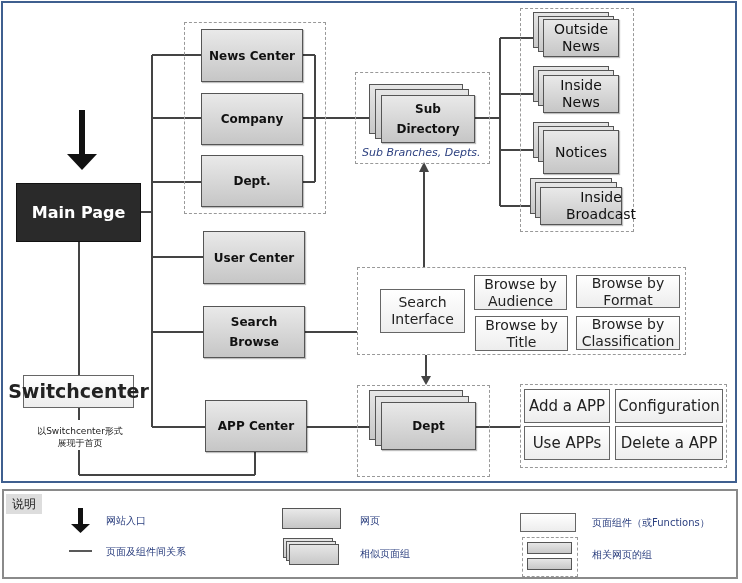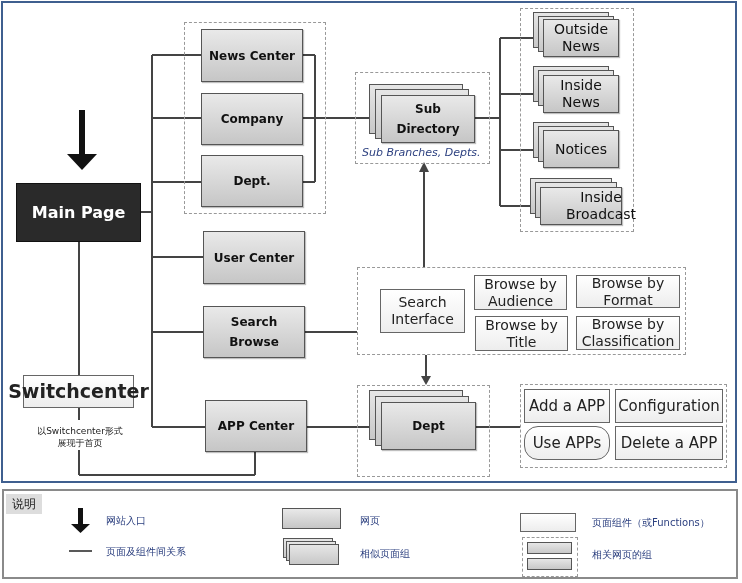--- a/index.html
+++ b/index.html
@@ -117,21 +117,21 @@
   </div>
 
 <div class="stack" style="left:533px;top:66px;width:76px;height:36px;"></div>
 <div class="stack" style="left:538px;top:70px;width:76px;height:36px;"></div>
 <div class="page norm" style="left:543px;top:75px;width:76px;height:38px;">
     <span>Inside News</span>
   </div>
 
 <div class="stack" style="left:533px;top:122px;width:76px;height:36px;"></div>
 <div class="stack" style="left:538px;top:126px;width:76px;height:36px;"></div>
-<div class="page norm" style="left:543px;top:130px;width:76px;height:38px;">
+<div class="page norm" style="left:543px;top:130px;width:76px;height:44px;">
     <span>Notices</span>
   </div>
 
 <div class="stack" style="left:530px;top:178px;width:82px;height:36px;"></div>
 <div class="stack" style="left:535px;top:182px;width:82px;height:36px;"></div>
 <div class="page norm" style="left:540px;top:187px;width:82px;height:38px;padding-left:40px;">
     <span>Inside Broadcast</span>
   </div>
 
 <div class="grp" style="left:357px;top:267px;width:329px;height:88px;"></div>
@@ -158,21 +158,21 @@
     <span>Dept</span>
   </div>
 
 <div class="grp" style="left:520px;top:384px;width:207px;height:84px;"></div>
 <div class="comp" style="left:524px;top:389px;width:86px;height:34px;font-size:15px;">
     <span>Add a APP</span>
   </div>
 <div class="comp" style="left:615px;top:389px;width:108px;height:34px;font-size:15px;">
     <span>Configuration</span>
   </div>
-<div class="comp" style="left:524px;top:426px;width:86px;height:34px;font-size:15px;border-radius:14px;">
+<div class="comp" style="left:524px;top:426px;width:86px;height:34px;font-size:15px;">
     <span>Use APPs</span>
   </div>
 <div class="comp" style="left:615px;top:426px;width:108px;height:34px;font-size:15px;">
     <span>Delete a APP</span>
   </div>
 
 <div class="legend"></div>
 <div class="lg-title">说明</div>
 <svg style="position:absolute;left:0;top:0;width:742px;height:583px;">
   <rect x="78" y="508" width="5" height="19" fill="#111"></rect>

